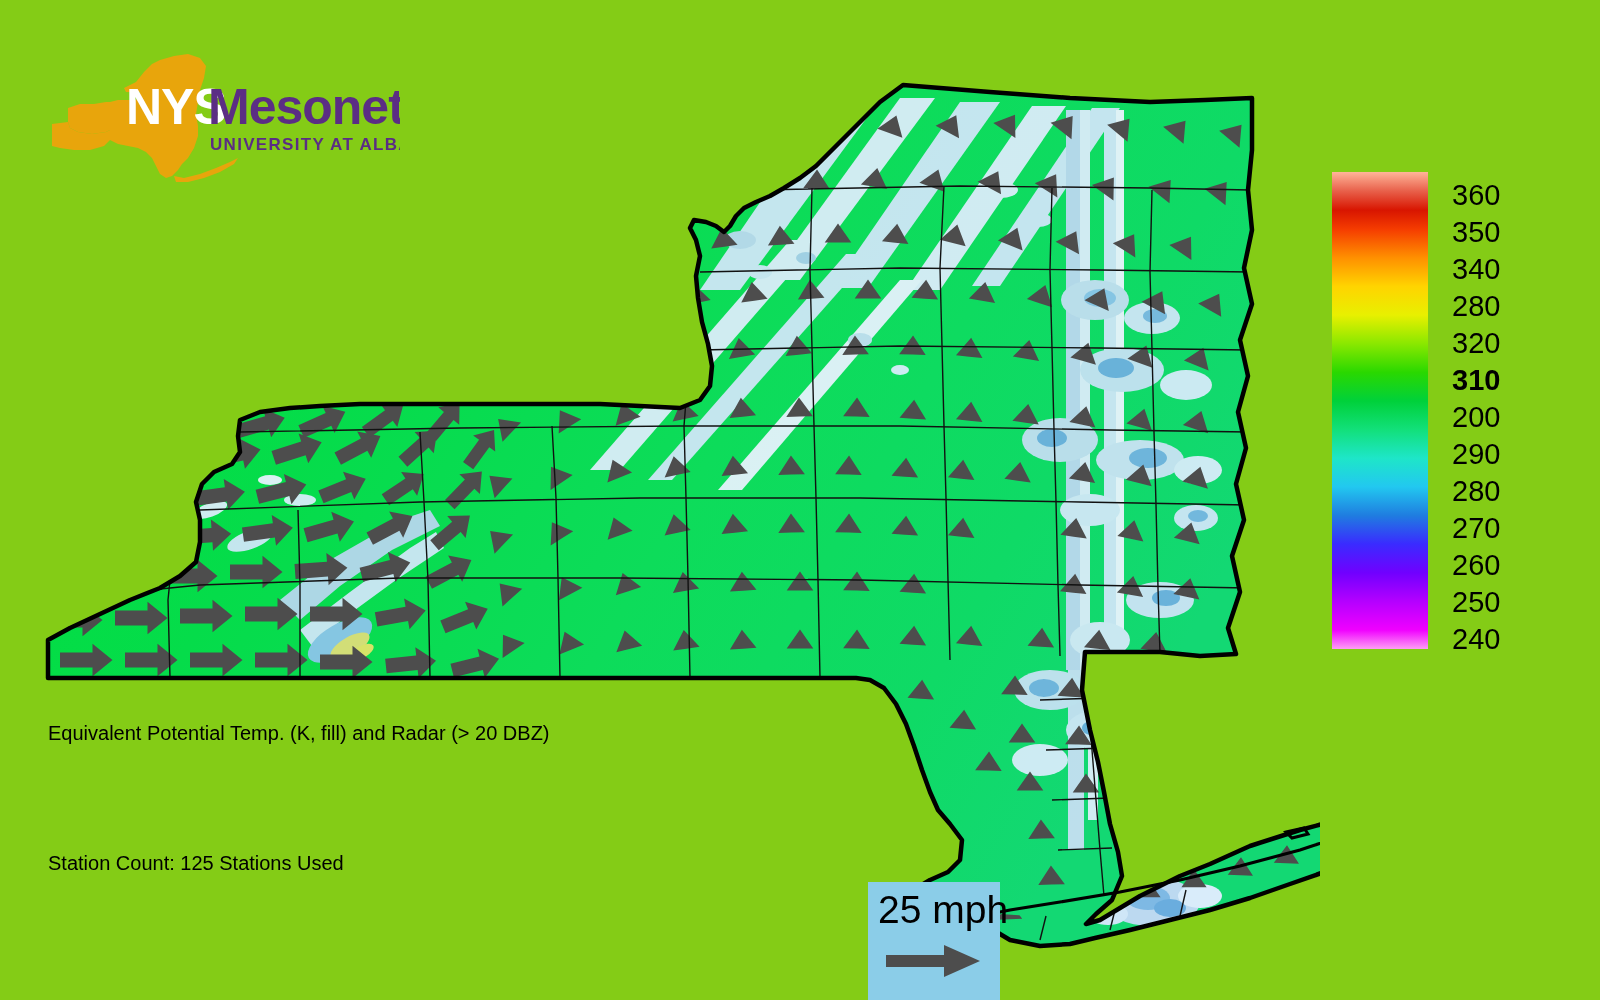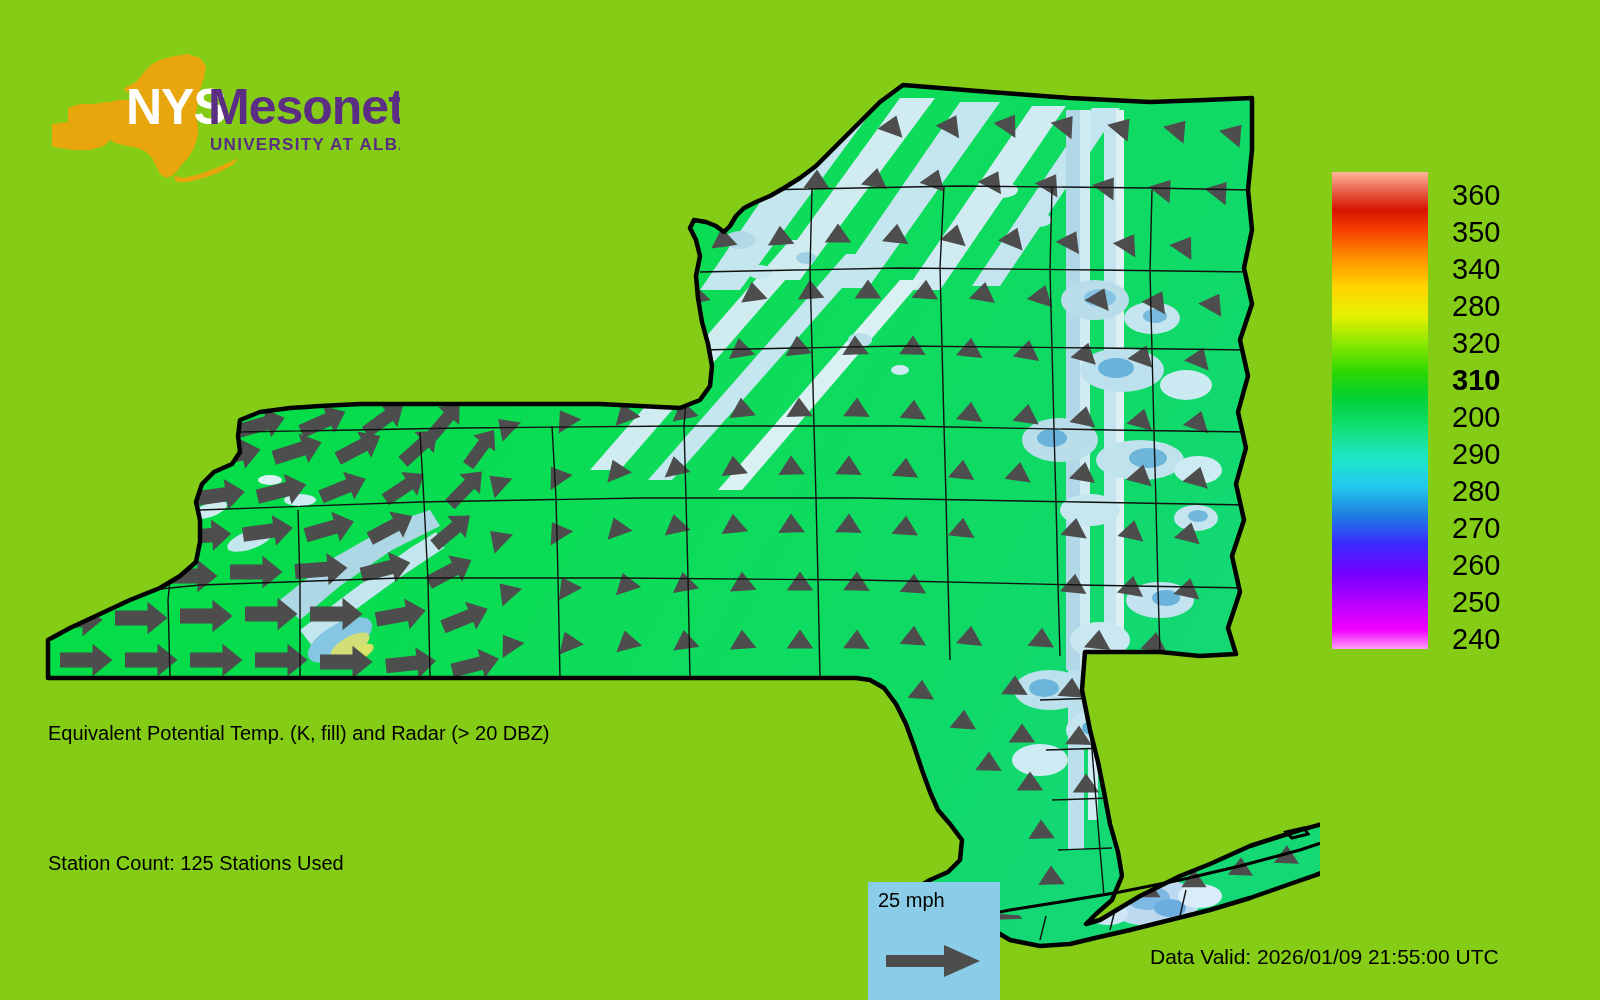--- a/index.html
+++ b/index.html
@@ -99,21 +99,21 @@
     left: 868px;
     top: 882px;
     width: 132px;
     height: 118px;
     background: #8bcde8;
   }
   #wind-legend-label {
     position: absolute;
     left: 10px;
     top: 8px;
-    font-size: 20px;
+    font-size: 39px;
     color: #000000;
     white-space: nowrap;
     line-height: 1;
   }
   #wind-legend-arrow {
     position: absolute;
     left: 18px;
     top: 62px;
     width: 96px;
     height: 34px;
@@ -578,15 +578,14 @@
 
   <div id="wind-legend">
     <div id="wind-legend-label">25 mph</div>
     <div id="wind-legend-arrow">
       <svg width="96" height="34" viewBox="0 0 96 34" xmlns="http://www.w3.org/2000/svg">
         <path d="M0,11 L58,11 L58,1 L94,17 L58,33 L58,23 L0,23 Z" fill="#4d4d4d"></path>
       </svg>
     </div>
   </div>
 
-  <div id="data-valid">Data Valid: 2026/01/09 21:55:00 UTC</div>
 
 </div>
 
 </body></html>

